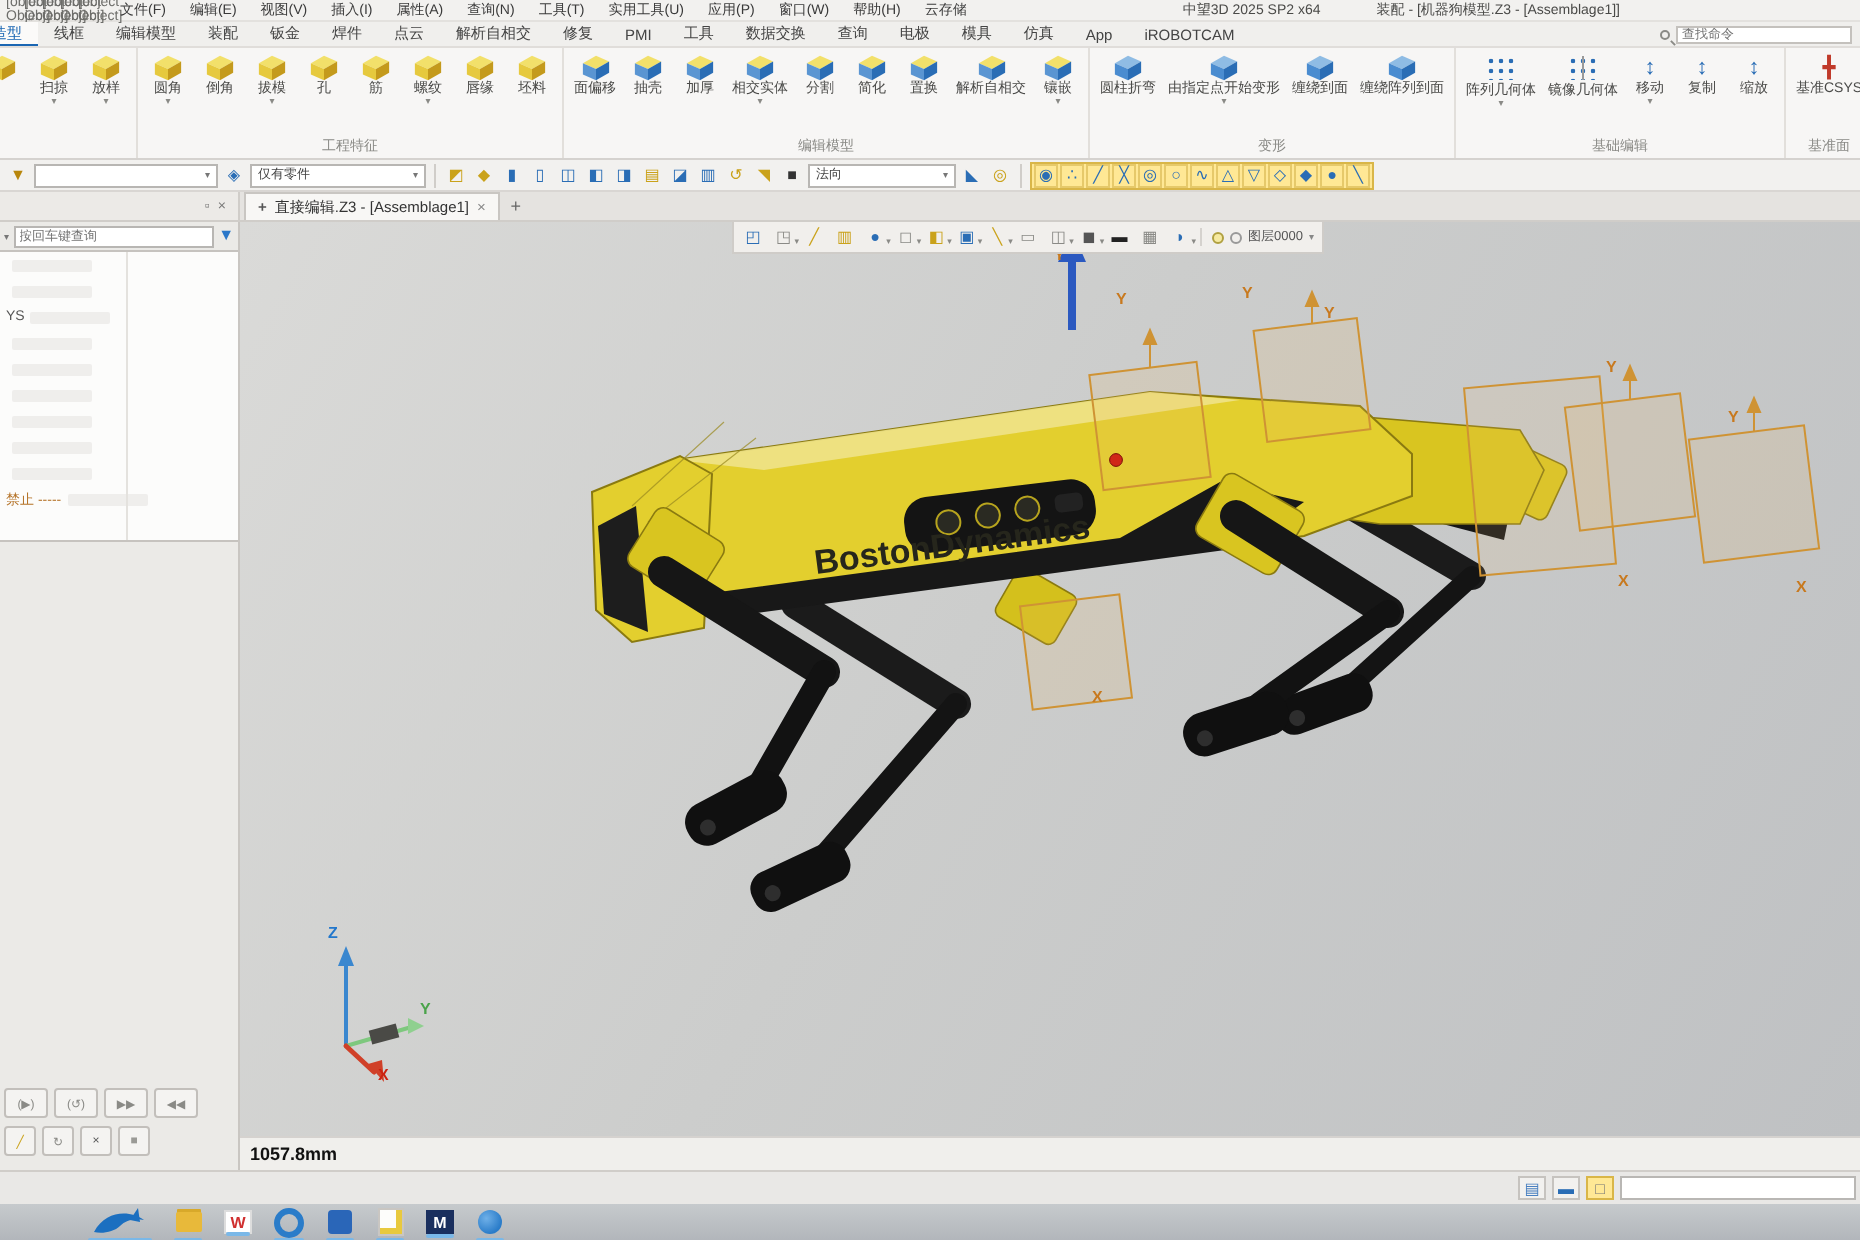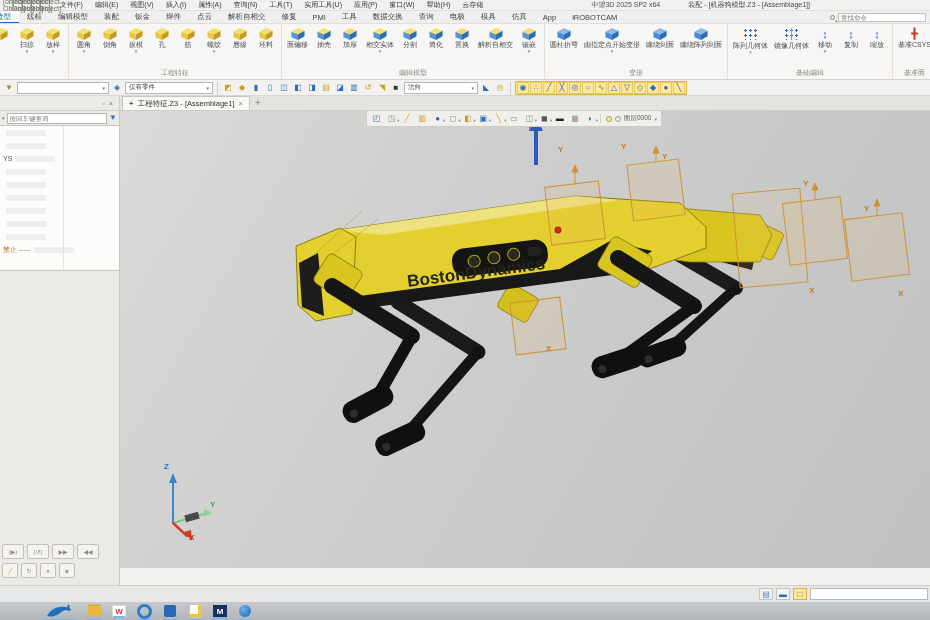--- a/index.html
+++ b/index.html
@@ -572,21 +572,21 @@
 </div>
 
 <div class="docbar">
   <div class="side-head">
 
   <span>▫</span>
       <span>×</span>
     </div>
   <div class="doctab">
     <span class="pin">+</span>
-    <span>工程特征.Z3 - [Assemblage1]</span>
+    <span>直接编辑.Z3 - [Assemblage1]</span>
     <span class="cls">×</span>
   </div>
   <div class="newtab">+</div>
 </div>
 
 <div class="main">
 
   <div class="sidebar">
     <div class="srch">
       <span class="dd2">▾</span>
@@ -846,20 +846,23 @@
             <span class="axlab" style="color: rgb(200, 121, 30); left: 683px; top: 69px;">Y</span>
             <span class="axlab" style="color: rgb(200, 121, 30); left: 744px; top: 94px;">Y</span>
             <span class="axlab" style="color: rgb(200, 121, 30); left: 426px; top: 234px;">X</span>
             <span class="axlab" style="color: rgb(200, 121, 30); left: 689px; top: 176px;">X</span>
             <span class="axlab" style="color: rgb(200, 121, 30); left: 778px; top: 179px;">X</span>
             <span class="axlab" style="color: rgb(34, 119, 204); left: 44px; top: 352px;">Z</span>
             <span class="axlab" style="color: rgb(74, 163, 74); left: 90px; top: 390px;">Y</span>
             <span class="axlab" style="color: rgb(204, 34, 17); left: 69px; top: 423px;">X</span>
           </div>
       </div>
+    </div>
+    <div class="measure">
+      <span>1057.8mm</span>
     </div>
   </div>
 </div>
 
 <div class="statusbar">
   <div class="sb-right">
     <div style="display:flex;gap:3px">
 
     <span class="sbtn" style="color: rgb(74, 128, 192);">▤</span>
         <span class="sbtn" style="color: rgb(42, 109, 181);">▬</span>

